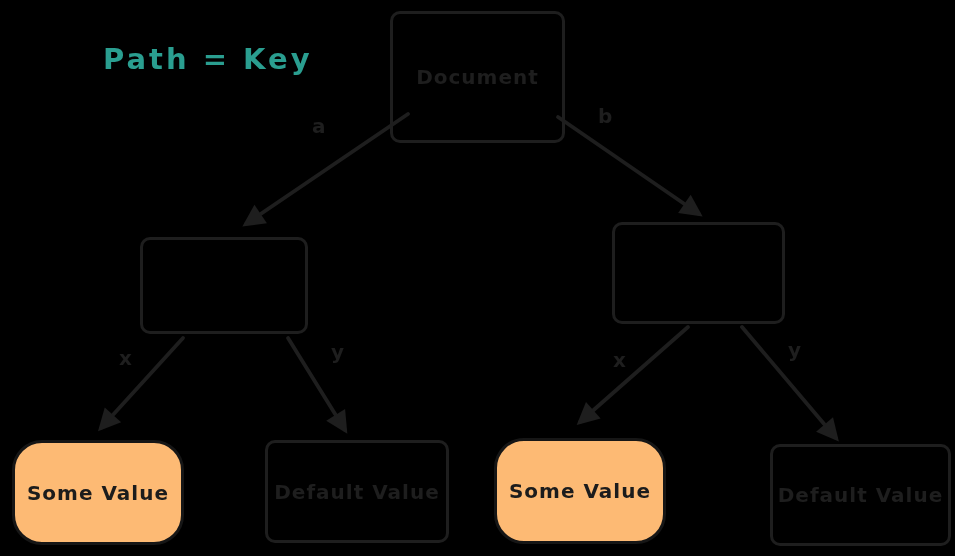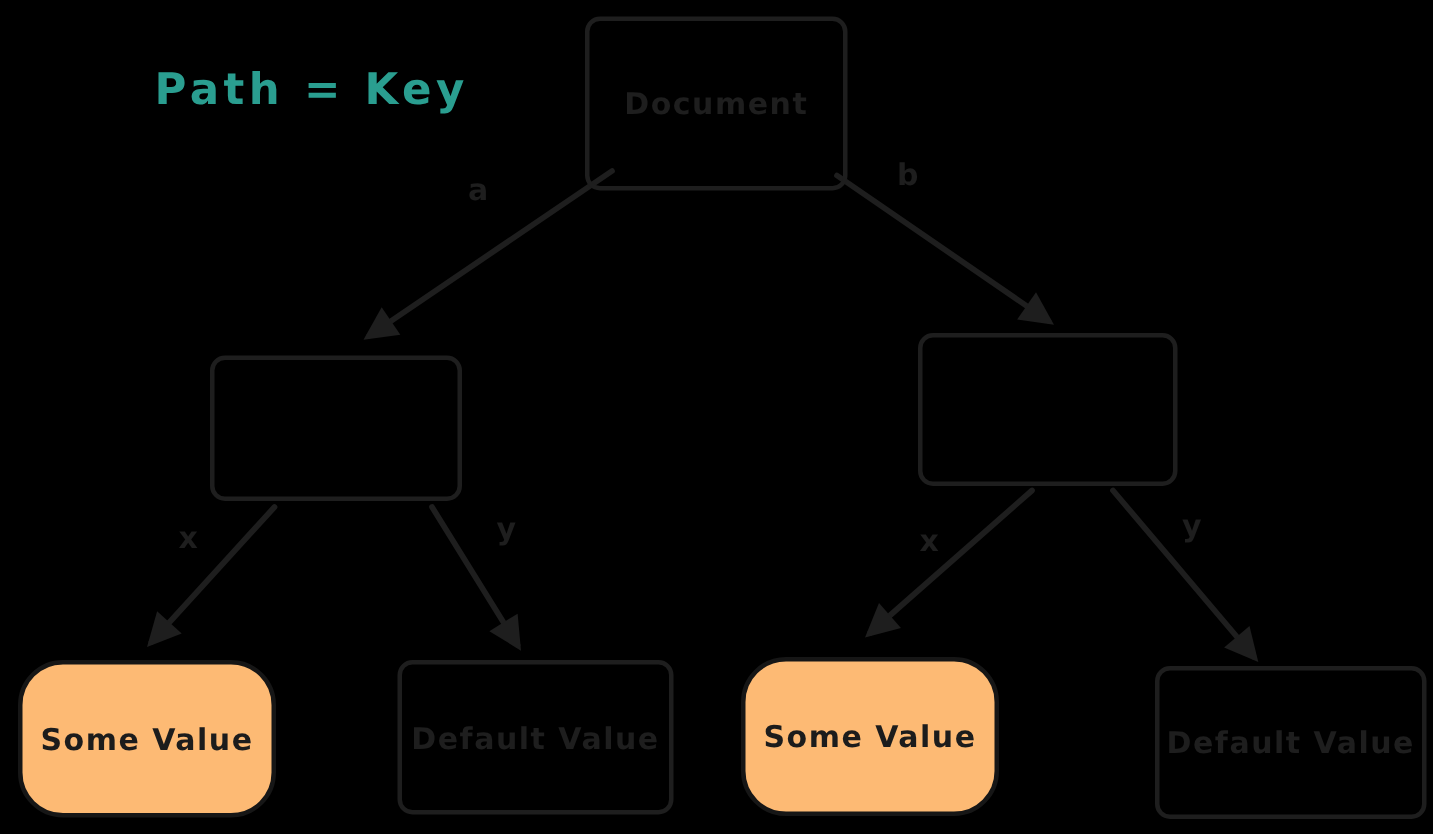--- a/index.html
+++ b/index.html
@@ -24,21 +24,21 @@
   }
   .node.filled{
     background:#fdba74;
     border-radius:30px;
     border-color:#161616;
     color:#1c1c1c;
   }
   .node.outline{
     background:transparent;
   }
-  #root-node   {left:390px;top:11px;  width:175px;height:116px;}
+  #root-node   {left:390px;top:11px;  width:175px;height:132px;}
   #left-node   {left:140px;top:237px; width:168px;height:97px;}
   #right-node  {left:612px;top:222px; width:173px;height:102px;}
   #leaf-1      {left:12px; top:440px; width:172px;height:105px;}
   #leaf-2      {left:265px;top:440px; width:184px;height:103px;}
   #leaf-3      {left:494px;top:438px; width:172px;height:106px;}
   #leaf-4      {left:770px;top:444px; width:181px;height:102px;}
   #diagram-title{
     position:absolute;left:103px;top:42px;
     color:#2a9e90;
     font-size:29px;

